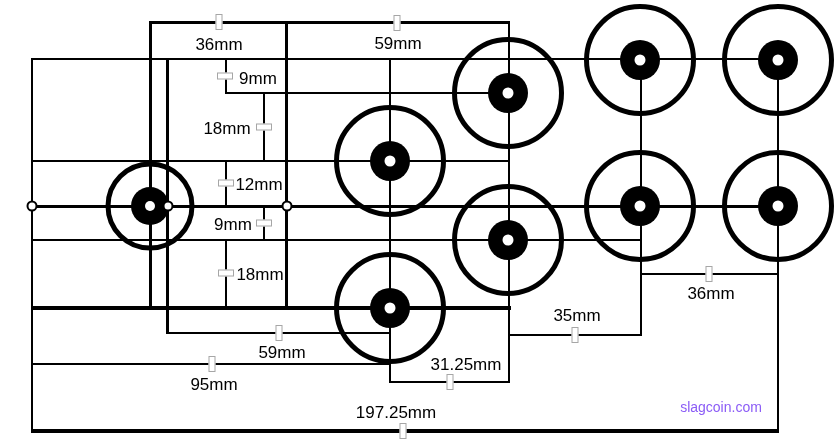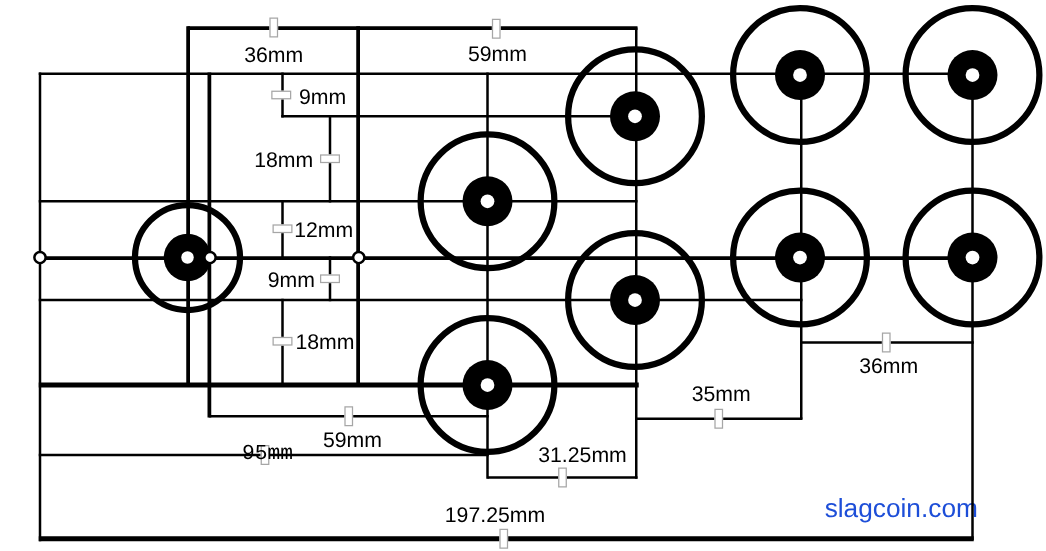--- a/index.html
+++ b/index.html
@@ -59,22 +59,22 @@
   .title-label{
     position:absolute;
     font-size:17px;
     color:#000000;
     white-space:nowrap;
     line-height:1;
   }
   .credit-label{
     position:absolute;
     transform:translate(-50%,-50%);
-    font-size:21px;
-    color:#1d4ed8;
+    font-size:14px;
+    color:#8b5cf6;
     white-space:nowrap;
     line-height:1;
   }
 </style>
 </head>
 <body>
 
 <div id="canvas">
   <div class="credit-label" style="left: 721px; top: 407px;">slagcoin.com</div>
 <div class="line" style="left: 150px; top: 21px; width: 360px; height: 3px;"></div>
@@ -147,18 +147,18 @@
     <div class="tick v" style="left: 709px; top: 274px;"></div>
     <div class="tick v" style="left: 403px; top: 431px;"></div>
     <div class="dim-label" style="left: 219px; top: 44px;">36mm</div>
     <div class="dim-label" style="left: 398px; top: 43px;">59mm</div>
     <div class="dim-label" style="left: 258px; top: 78px;">9mm</div>
     <div class="dim-label" style="left: 227px; top: 128px;">18mm</div>
     <div class="dim-label" style="left: 259px; top: 184px;">12mm</div>
     <div class="dim-label" style="left: 233px; top: 224px;">9mm</div>
     <div class="dim-label" style="left: 260px; top: 274px;">18mm</div>
     <div class="dim-label" style="left: 282px; top: 352px;">59mm</div>
-    <div class="dim-label" style="left: 214px; top: 364px; font-family: Liberation Mono, monospace;">95mm</div>
+    <div class="dim-label" style="left: 214px; top: 384px;">95mm</div>
     <div class="dim-label" style="left: 466px; top: 364px;">31.25mm</div>
     <div class="dim-label" style="left: 577px; top: 315px;">35mm</div>
     <div class="dim-label" style="left: 711px; top: 293px;">36mm</div>
     <div class="dim-label" style="left: 396px; top: 412px;">197.25mm</div>
   </div>
 
 </body></html>

